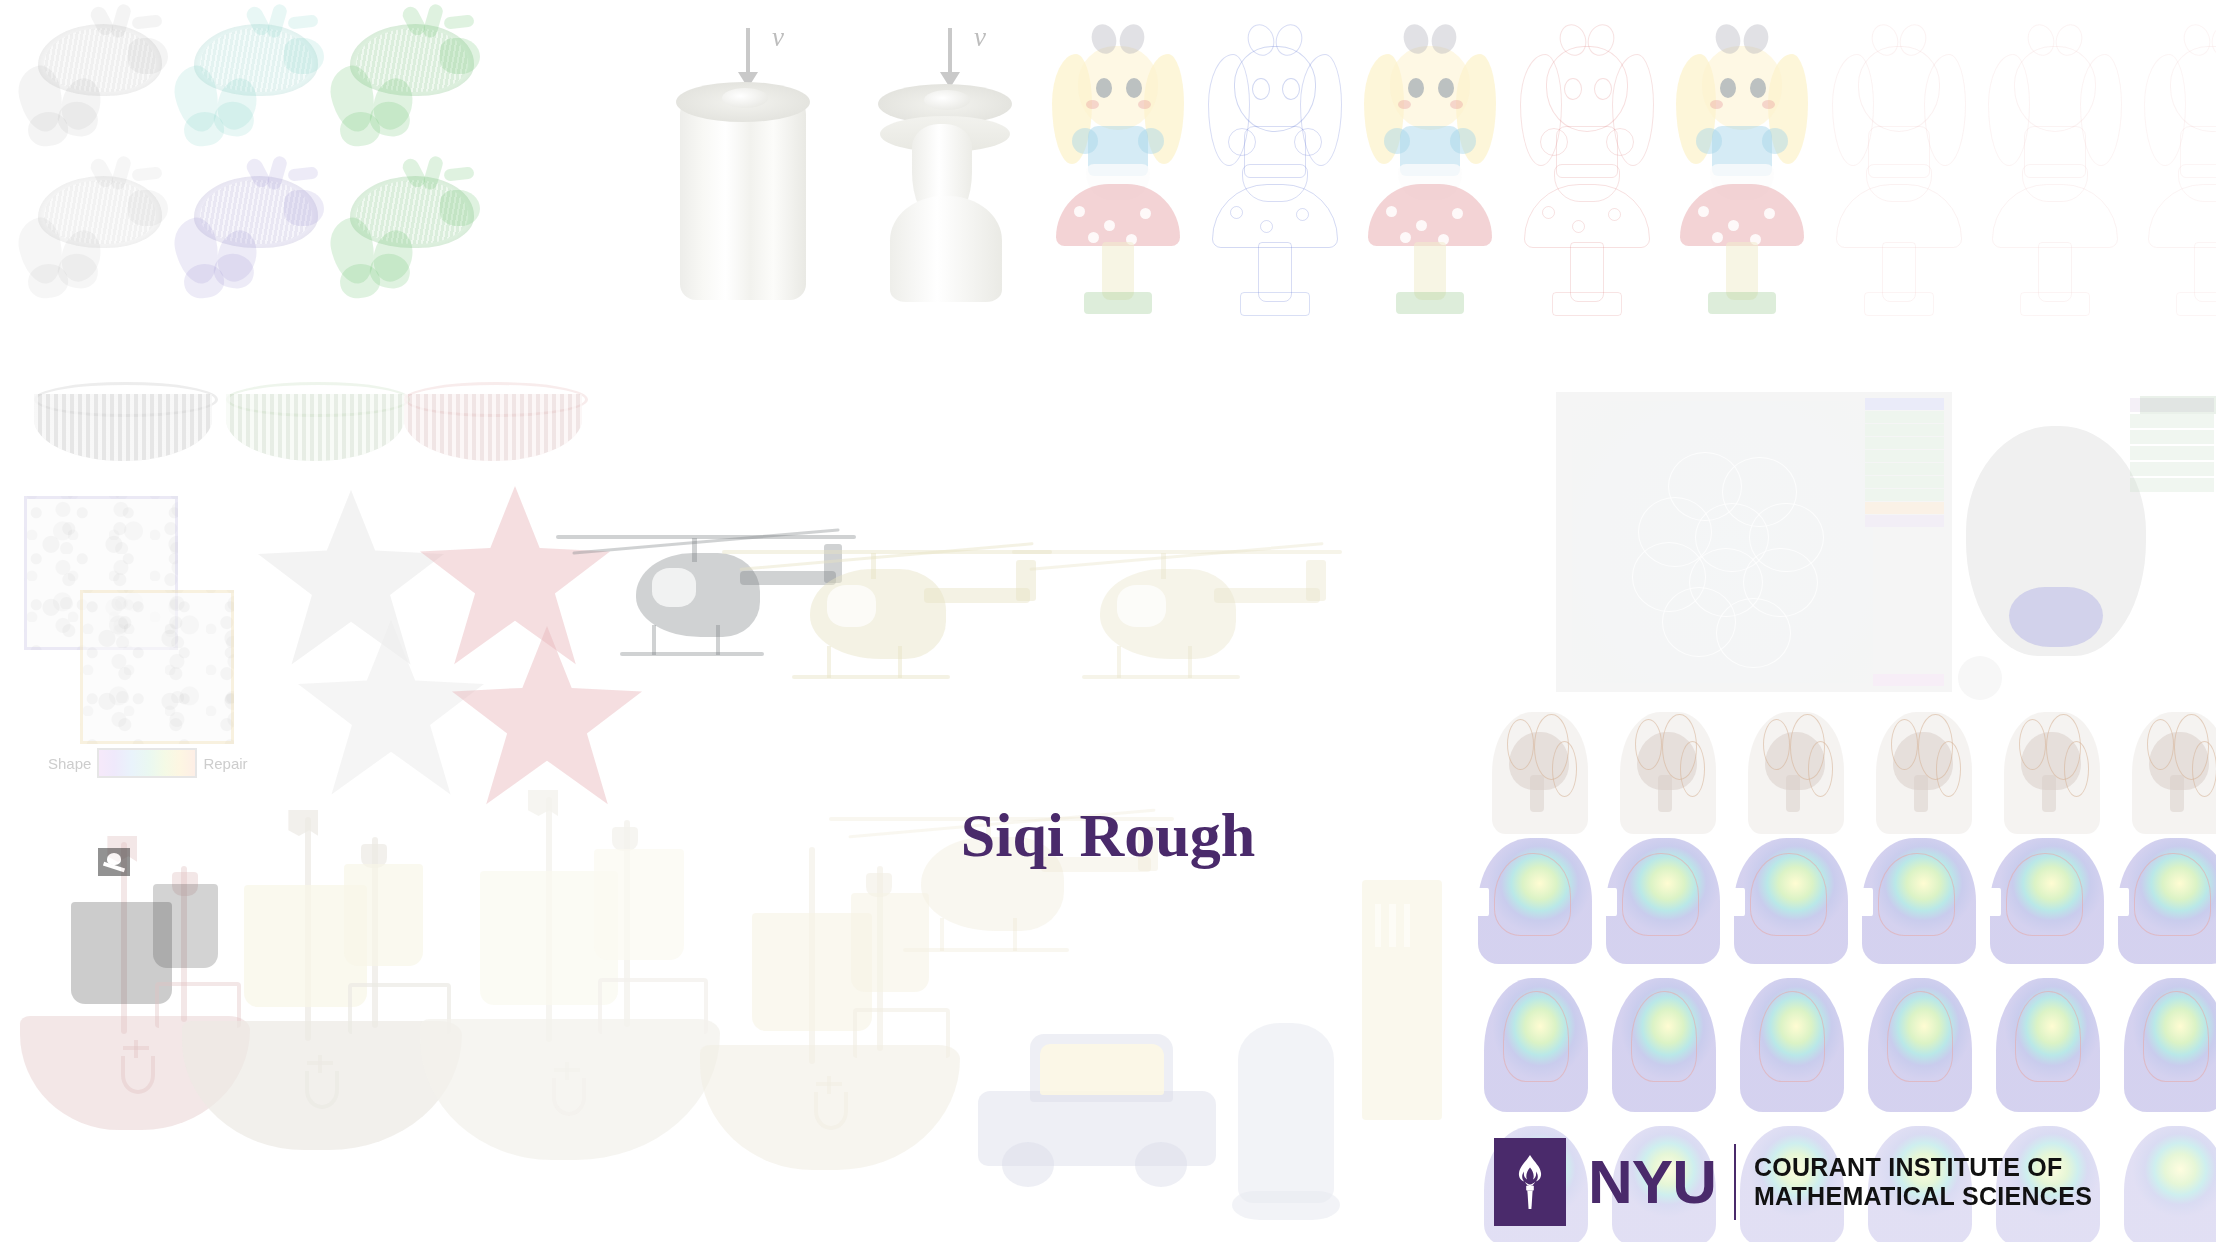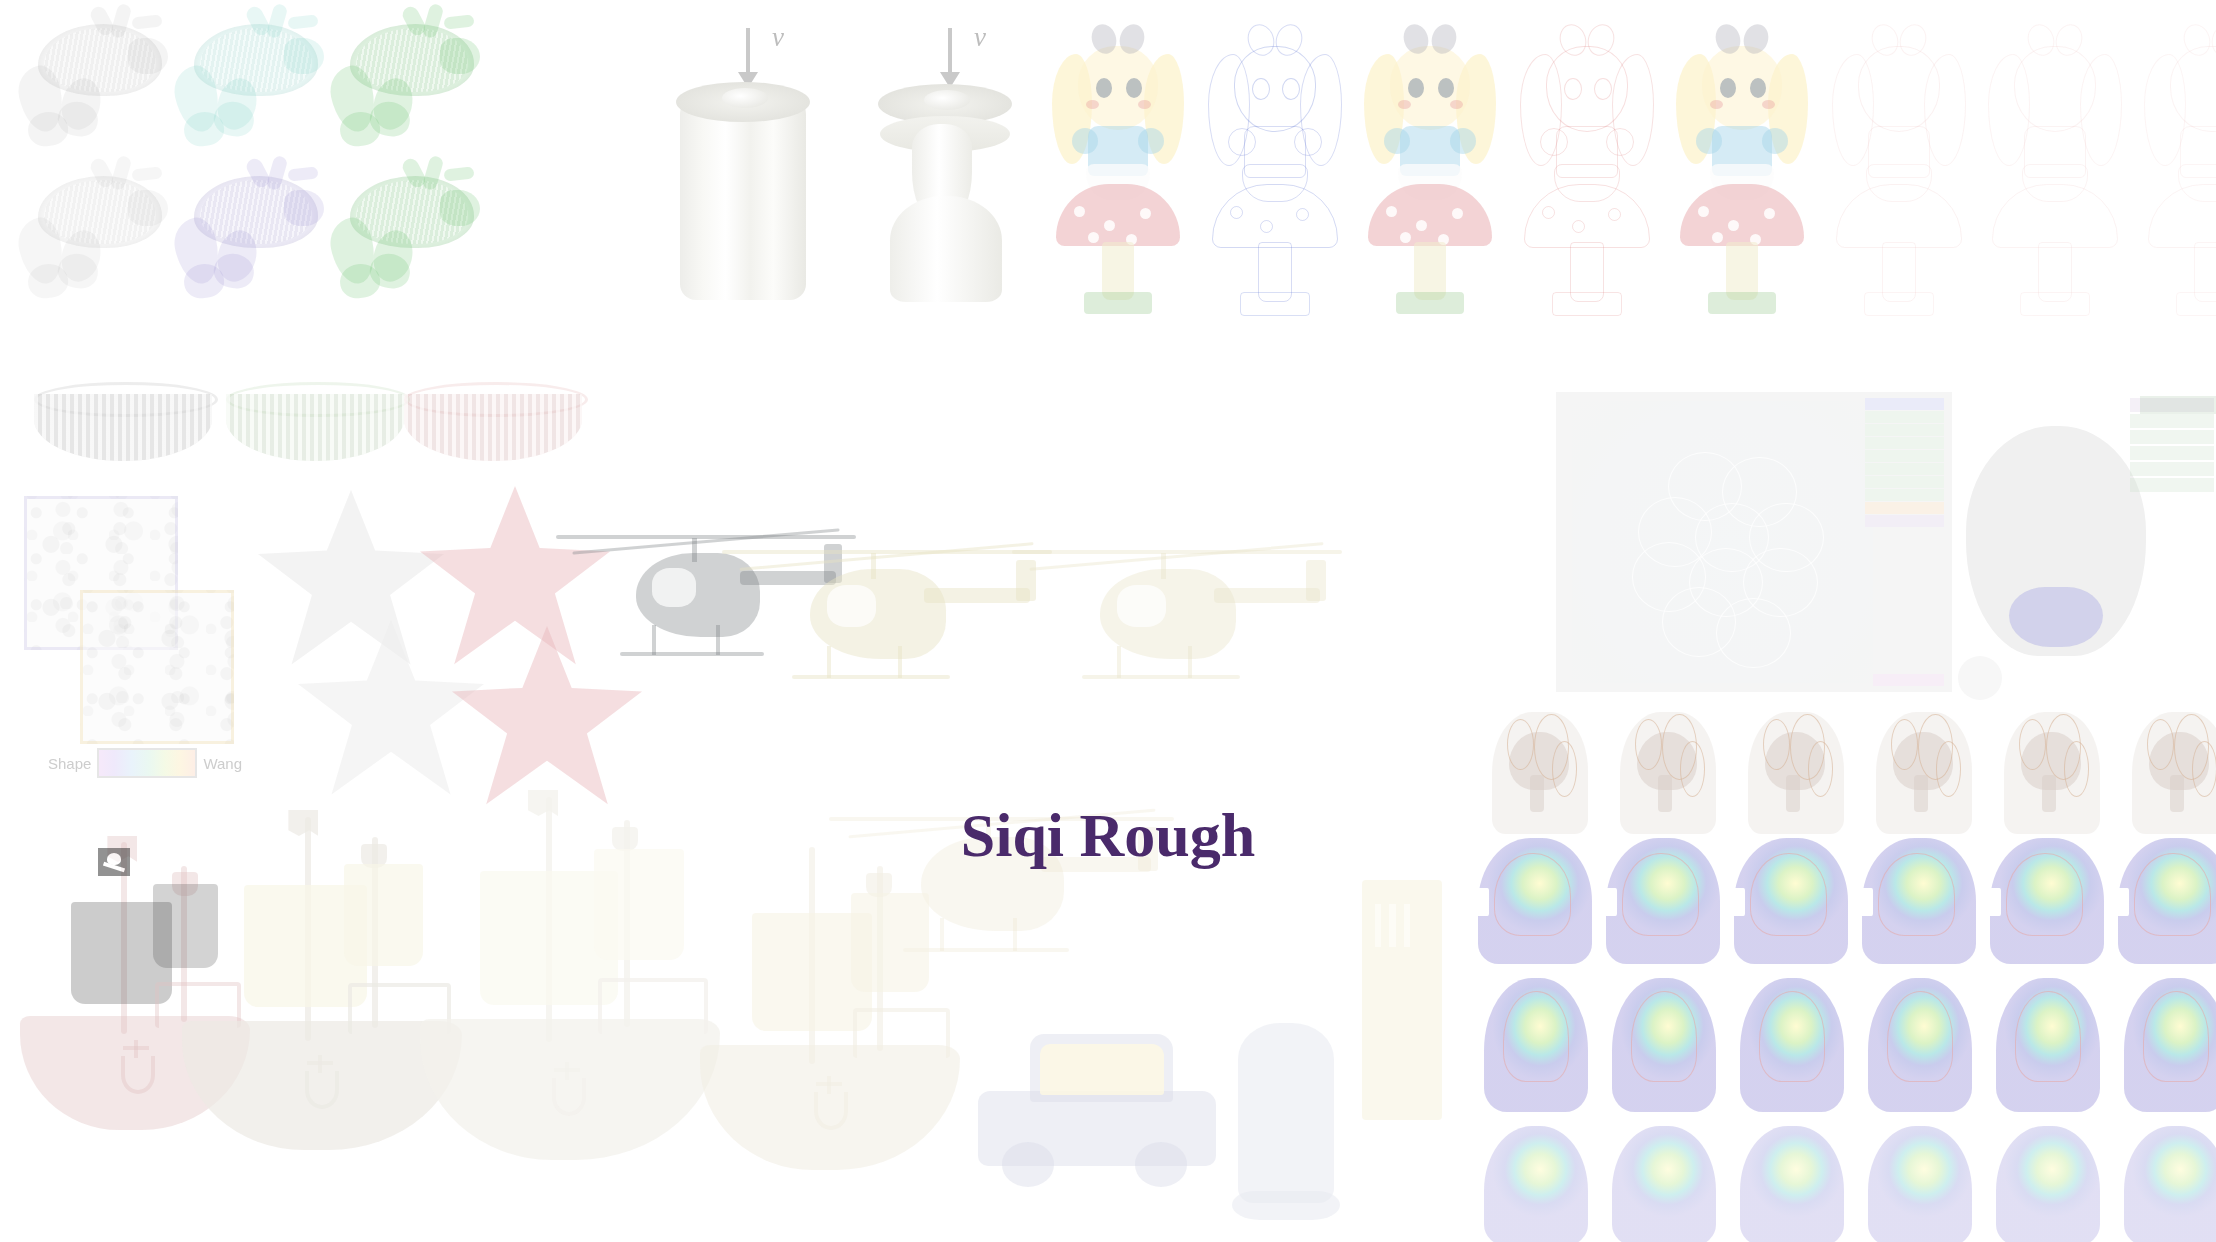--- a/index.html
+++ b/index.html
@@ -799,21 +799,21 @@
       <div class="rim"></div>
         <div class="wall"></div>
     </div>
 
     <div class="noise-sq" style="left:24px; top:496px; width:148px; height:148px; border:3px solid rgba(170,160,220,.35); opacity:.6;"></div>
     <div class="noise-sq" style="left:80px; top:590px; width:148px; height:148px; border:3px solid rgba(235,205,130,.40); opacity:.6;"></div>
 
     <div class="colorbar-row" style="left:48px; top:748px;">
       <span class="colorbar-label">Shape</span>
       <span class="colorbar"></span>
-      <span class="colorbar-label">Wang</span>
+      <span class="colorbar-label">Repair</span>
     </div>
 
     <div class="starfish" style="left:258px; top:490px; width:186px; height:178px;
                 background:#e9e9e9; box-shadow: 0 0 0 4px rgba(160,150,215,.18); opacity:.55;"></div>
     <div class="starfish" style="left:420px; top:486px; width:190px; height:182px;
                 background:rgba(232,182,186,.45);"></div>
     <div class="starfish" style="left:298px; top:620px; width:186px; height:178px;
                 background:#ededed; box-shadow: 0 0 0 4px rgba(238,214,140,.20); opacity:.55;"></div>
     <div class="starfish" style="left:452px; top:626px; width:190px; height:182px;
                 background:rgba(232,182,186,.45);"></div>
@@ -1103,15 +1103,33 @@
 
     <div class="bg-item" style="left:2140px; top:396px; width:76px; height:18px; background:rgba(160,190,160,.22);"></div>
   </div>
 
   <div class="fg-layer">
 
 
     <div id="slide-author">Siqi Rough</div>
 
 
+    <div id="nyu-logo">
+      <div id="nyu-mark">
+        <svg width="44" height="62" viewBox="0 0 44 62" aria-hidden="true">
+          <g fill="#ffffff">
+            <path d="M22 4 C17 12 12 15 11 22 C10.4 26.4 13 29.6 16 30.4 C13.6 27.6 13.6 24 16 20.6 C15.2 25 17.4 27.4 19 28.6 C17.4 24.6 18.8 20.4 22 16.6 C25.2 20.4 26.6 24.6 25 28.6 C26.6 27.4 28.8 25 28 20.6 C30.4 24 30.4 27.6 28 30.4 C31 29.6 33.6 26.4 33 22 C32 15 27 12 22 4 Z"></path>
+            <path d="M16.6 30.6 C18.4 32.4 20 33.4 22 33.6 C24 33.4 25.6 32.4 27.4 30.6 C26 33.2 24.2 34.8 22 35.2 C19.8 34.8 18 33.2 16.6 30.6 Z"></path>
+            <rect x="18.2" y="34.4" width="7.6" height="5.4" rx="1.2"></rect>
+            <path d="M19.4 40 L24.6 40 L23.4 58 L20.6 58 Z"></path>
+          </g>
+        </svg>
+      </div>
+      <div id="nyu-wordmark">NYU</div>
+      <div id="nyu-divider"></div>
+      <div id="nyu-sub">
+        <div>COURANT INSTITUTE OF</div>
+        <div>MATHEMATICAL SCIENCES</div>
+      </div>
+    </div>
   </div>
 
 </div>
 
 </body></html>

